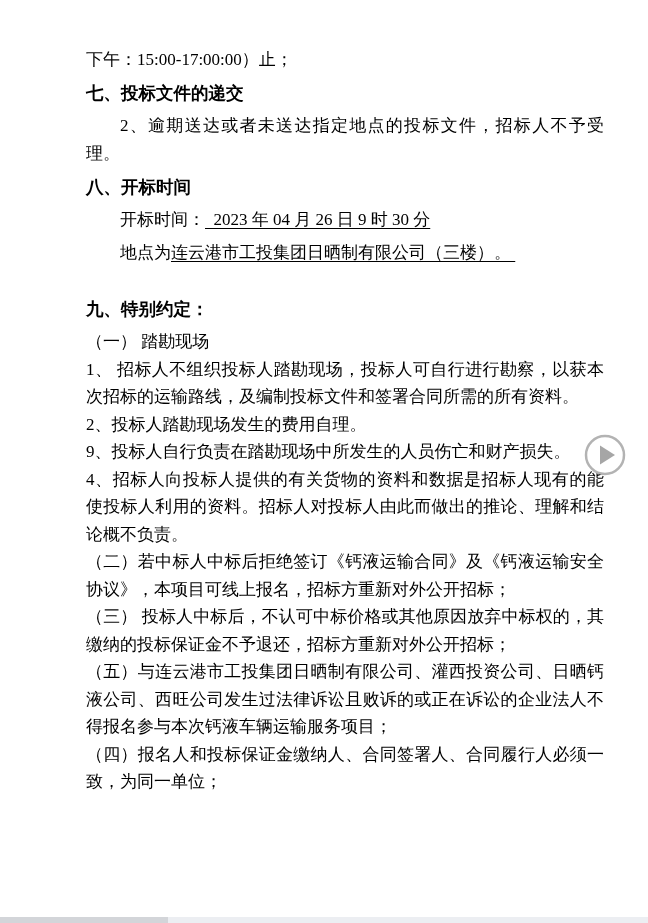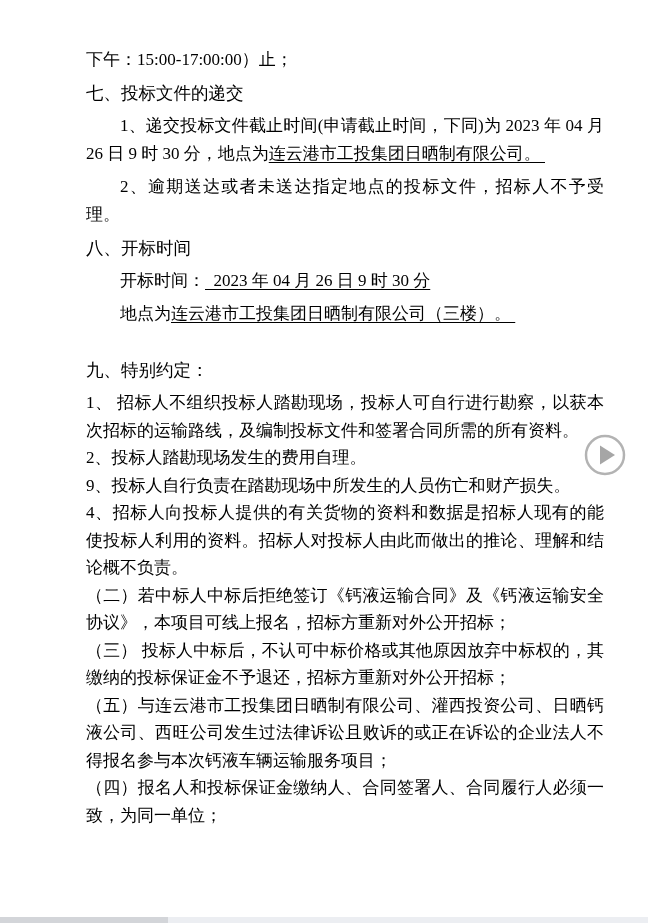--- a/index.html
+++ b/index.html
@@ -15,21 +15,21 @@
     position: absolute;
     left: 0; top: 0;
     width: 592px; height: 923px;
     background: #ffffff;
     padding: 46px 36px 0 38px;
     margin-left: 48px;
   }
   .doc { font-size: 17px; text-align: justify; }
   .para   { line-height: 28px; margin: 0 0 5px 0; }
   .item   { line-height: 27.5px; margin: 0; }
-  .heading{ line-height: 28px; margin: 5px 0; font-weight: normal; font-size: 17.5px; }
+  .heading{ line-height: 28px; margin: 5px 0; font-weight: bold; font-size: 17.5px; }
   .indent { text-indent: 2em; }
   .spacer { height: 18px; }
   .u { text-decoration: underline; text-underline-offset: 3px; }
   .next-btn {
     position: absolute;
     left: 584px; top: 434px;
     width: 42px; height: 42px;
     border: none; background: transparent;
     padding: 0; cursor: pointer;
   }
@@ -44,27 +44,27 @@
     top: 0; height: 6px;
   }
 </style>
 </head>
 <body style="background: rgb(255, 255, 255); color: rgb(0, 0, 0);">
 
 <div class="page">
   <div class="doc" id="doc-root">
       <p class="para"><span>下午：15:00-17:00:00）止；</span></p>
       <p class="heading"><span>七、投标文件的递交</span></p>
-      <p class="para indent"><span>1、递交投标文件截止时间(申请截止时间，下同)为 2023 年 04 月 26 日 9 时 30 分，地点为</span><span class="u">连云港市工投集团日晒制有限公司。&nbsp;</span></p>
       <p class="para indent"><span>2、逾期送达或者未送达指定地点的投标文件，招标人不予受理。</span></p>
       <p class="heading"><span>八、开标时间</span></p>
       <p class="para indent"><span>开标时间：</span><span class="u">&nbsp;&nbsp;2023 年 04 月 26 日 9 时 30 分</span></p>
       <p class="para indent"><span>地点为</span><span class="u">连云港市工投集团日晒制有限公司（三楼）。&nbsp;</span></p>
       <p class="spacer"></p>
       <p class="heading"><span>九、特别约定：</span></p>
+      <p class="item"><span>（一） 踏勘现场</span></p>
       <p class="item"><span>1、 招标人不组织投标人踏勘现场，投标人可自行进行勘察，以获本次招标的运输路线，及编制投标文件和签署合同所需的所有资料。</span></p>
       <p class="item"><span>2、投标人踏勘现场发生的费用自理。</span></p>
       <p class="item"><span>9、投标人自行负责在踏勘现场中所发生的人员伤亡和财产损失。</span></p>
       <p class="item"><span>4、招标人向投标人提供的有关货物的资料和数据是招标人现有的能使投标人利用的资料。招标人对投标人由此而做出的推论、理解和结论概不负责。</span></p>
       <p class="item"><span>（二）若中标人中标后拒绝签订《钙液运输合同》及《钙液运输安全协议》，本项目可线上报名，招标方重新对外公开招标；</span></p>
       <p class="item"><span>（三） 投标人中标后，不认可中标价格或其他原因放弃中标权的，其缴纳的投标保证金不予退还，招标方重新对外公开招标；</span></p>
       <p class="item"><span>（五）与连云港市工投集团日晒制有限公司、灌西投资公司、日晒钙液公司、西旺公司发生过法律诉讼且败诉的或正在诉讼的企业法人不得报名参与本次钙液车辆运输服务项目；</span></p>
       <p class="item"><span>（四）报名人和投标保证金缴纳人、合同签署人、合同履行人必须一致，为同一单位；</span></p>
     </div>
 </div>

